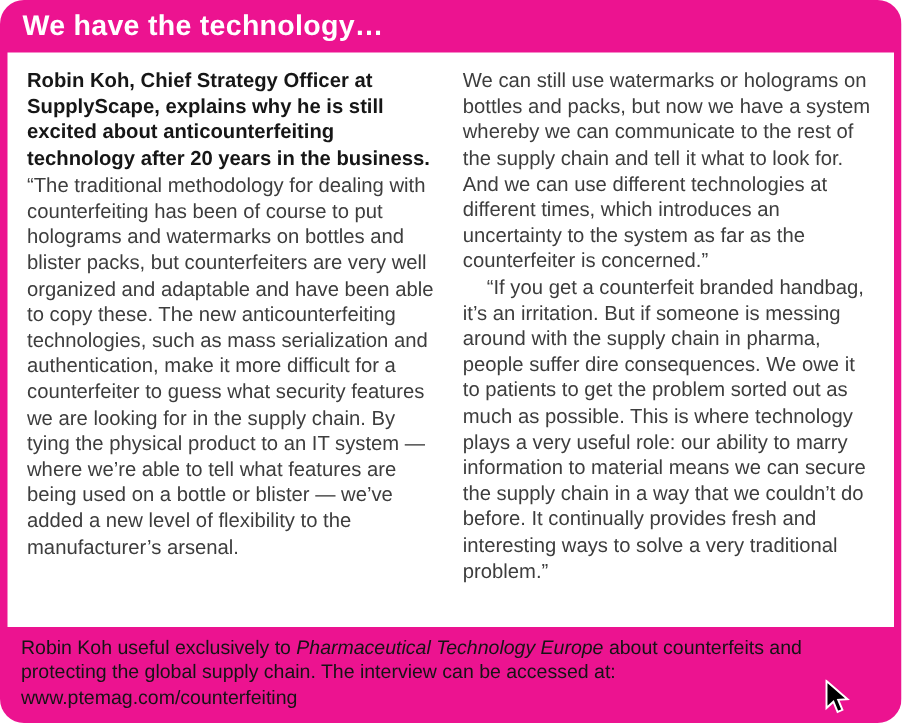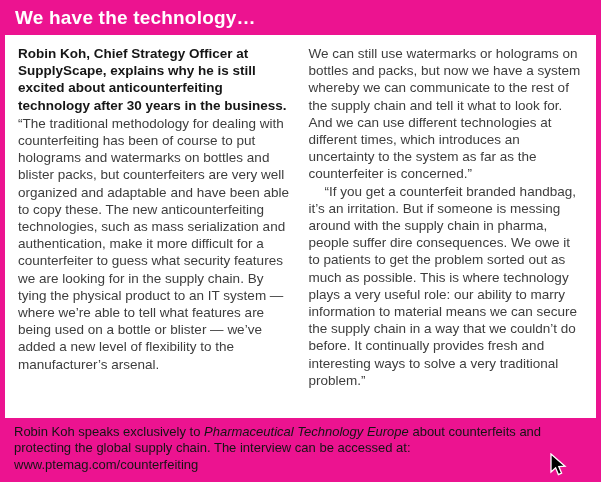--- a/index.html
+++ b/index.html
@@ -3,21 +3,21 @@
 <meta charset="utf-8">
 <style>
   html, body { margin: 0; padding: 0; background: #ffffff; }
   * { box-sizing: border-box; }
 
   .box {
     position: relative;
     width: 601px;
     height: 482px;
     background: #EC1390;
-    border-radius: 0;
+    border-radius: 16px;
     display: flex;
     flex-direction: column;
     font-family: "Liberation Sans", sans-serif;
     overflow: hidden;
   }
 
   .header {
     padding: 7px 15px 6px 15px;
     flex: 0 0 auto;
   }
@@ -73,30 +73,30 @@
 <body>
 
 <div class="box">
 
   <div class="header">
     <span class="header-title">We have the technology…</span>
   </div>
 
   <div class="panel">
     <div class="col">
-      <p class="intro">Robin Koh, Chief Strategy Officer at SupplyScape, explains why he is still excited about anticounterfeiting technology after 30 years in the business.</p>
+      <p class="intro">Robin Koh, Chief Strategy Officer at SupplyScape, explains why he is still excited about anticounterfeiting technology after 20 years in the business.</p>
       <p>“The traditional methodology for dealing with counterfeiting has been of course to put holograms and watermarks on bottles and blister packs, but counterfeiters are very well organized and adaptable and have been able to copy these. The new anticounterfeiting technologies, such as mass serialization and authentication, make it more difficult for a counterfeiter to guess what security features we are looking for in the supply chain. By tying the physical product to an IT system — where we’re able to tell what features are being used on a bottle or blister — we’ve added a new level of flexibility to the manufacturer’s arsenal.</p>
     </div>
     <div class="col">
       <p>We can still use watermarks or holograms on bottles and packs, but now we have a system whereby we can communicate to the rest of the supply chain and tell it what to look for. And we can use different technologies at different times, which introduces an uncertainty to the system as far as the counterfeiter is concerned.”</p>
       <p class="indent">“If you get a counterfeit branded handbag, it’s an irritation. But if someone is messing around with the supply chain in pharma, people suffer dire consequences. We owe it to patients to get the problem sorted out as much as possible. This is where technology plays a very useful role: our ability to marry information to material means we can secure the supply chain in a way that we couldn’t do before. It continually provides fresh and interesting ways to solve a very traditional problem.”</p>
     </div>
   </div>
 
   <div class="footer">
-    <span>Robin Koh speaks exclusively to </span><span class="italic">Pharmaceutical Technology Europe</span><span> about counterfeits and protecting the global supply chain. The interview can be accessed at: </span><span>www.ptemag.com/counterfeiting</span>
+    <span>Robin Koh useful exclusively to </span><span class="italic">Pharmaceutical Technology Europe</span><span> about counterfeits and protecting the global supply chain. The interview can be accessed at: </span><span>www.ptemag.com/counterfeiting</span>
 
     <svg class="cursor" viewBox="0 0 18 24" xmlns="http://www.w3.org/2000/svg">
       <path d="M2 1 L2 19 L6.6 14.8 L9.4 21.6 L12.6 20.2 L9.8 13.6 L16 13.2 Z" fill="#000000" stroke="#ffffff" stroke-width="1.3"></path>
     </svg>
   </div>
 
 </div>
 
 </body></html>

